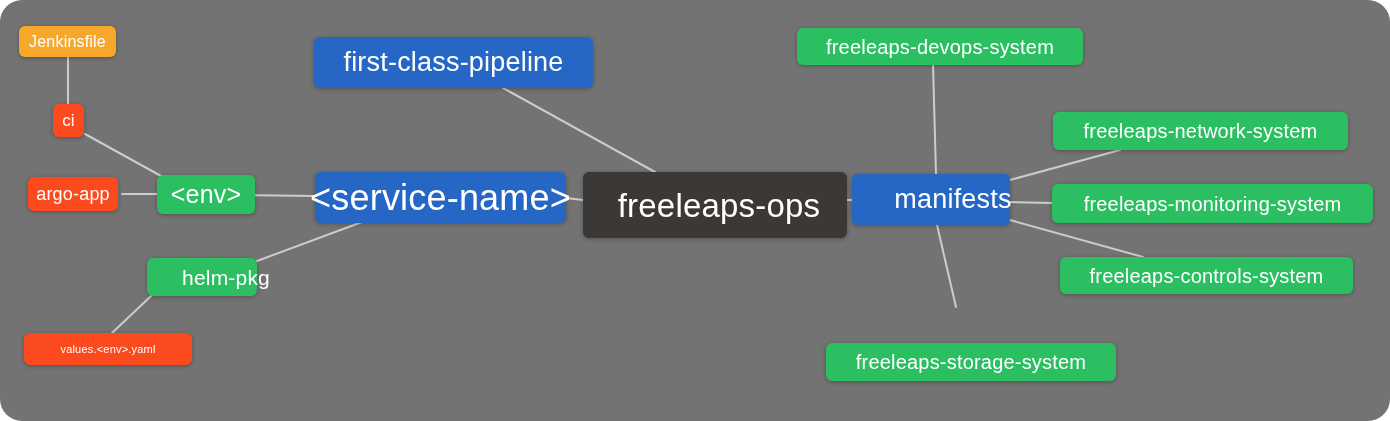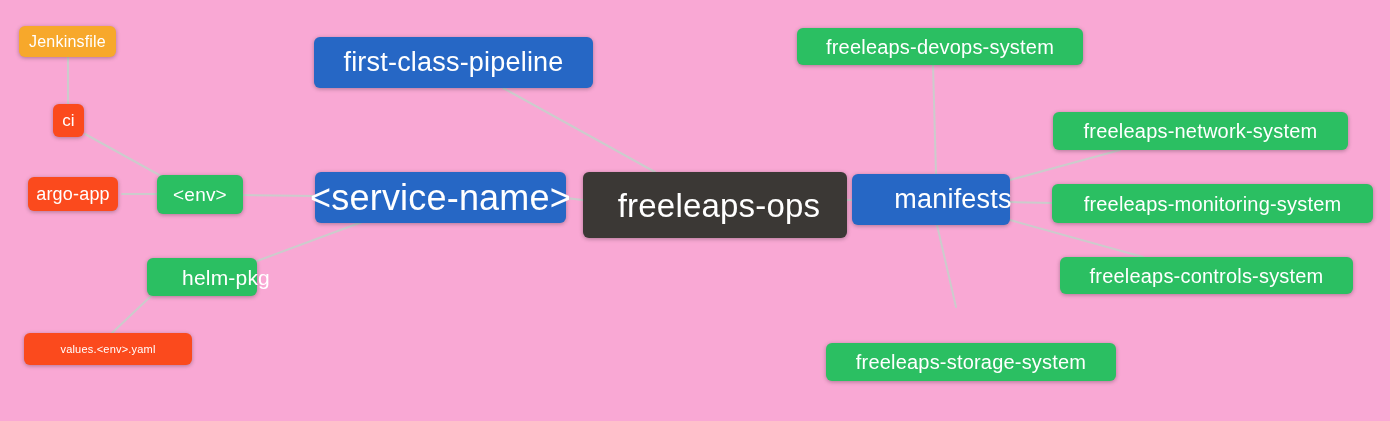--- a/index.html
+++ b/index.html
@@ -5,22 +5,23 @@
   html, body {
     margin: 0;
     padding: 0;
     background: #ffffff;
     font-family: "Liberation Sans", sans-serif;
   }
   .stage {
     position: relative;
     width: 1390px;
     height: 421px;
-    background: #f9a8d4;
+    background: #737373;
     overflow: hidden;
+    border-radius: 22px;
   }
   .edges-layer {
     position: absolute;
     left: 0;
     top: 0;
     width: 1390px;
     height: 421px;
     pointer-events: none;
   }
   .node {
@@ -55,21 +56,21 @@
       <line x1="936" y1="174" x2="933" y2="65" stroke="#cccccc" stroke-width="2" stroke-linecap="round"></line>
       <line x1="1010" y1="180" x2="1120" y2="150" stroke="#cccccc" stroke-width="2" stroke-linecap="round"></line>
       <line x1="1010" y1="202" x2="1052" y2="203" stroke="#cccccc" stroke-width="2" stroke-linecap="round"></line>
       <line x1="1010" y1="220" x2="1143" y2="257" stroke="#cccccc" stroke-width="2" stroke-linecap="round"></line>
       <line x1="937" y1="225" x2="956" y2="307" stroke="#cccccc" stroke-width="2" stroke-linecap="round"></line>
     </svg>
   <div id="nodes-layer">
       <div class="node" style="left: 19px; top: 26px; width: 97px; height: 31px; font-size: 16px; background: rgb(247, 168, 43); color: rgb(255, 255, 255);">Jenkinsfile</div>
       <div class="node" style="left: 53px; top: 104px; width: 31px; height: 33px; font-size: 17px; background: rgb(251, 74, 29); color: rgb(255, 255, 255);">ci</div>
       <div class="node" style="left: 28px; top: 177px; width: 90px; height: 34px; font-size: 18px; background: rgb(251, 74, 29); color: rgb(255, 255, 255);">argo-app</div>
-      <div class="node" style="left: 157px; top: 175px; width: 86px; height: 39px; font-size: 19px; background: rgb(43, 191, 98); color: rgb(255, 255, 255);">&lt;env&gt;</div>
+      <div class="node" style="left: 157px; top: 175px; width: 98px; height: 39px; font-size: 25px; background: rgb(43, 191, 98); color: rgb(255, 255, 255);">&lt;env&gt;</div>
       <div class="node" style="left: 147px; top: 258px; width: 110px; height: 38px; font-size: 21px; background: rgb(43, 191, 98); color: rgb(255, 255, 255); padding-left: 48px;">helm-pkg</div>
       <div class="node" style="left: 24px; top: 333px; width: 168px; height: 32px; font-size: 11px; background: rgb(251, 74, 29); color: rgb(255, 255, 255);">values.&lt;env&gt;.yaml</div>
       <div class="node" style="left: 314px; top: 37px; width: 279px; height: 51px; font-size: 27px; background: rgb(38, 103, 197); color: rgb(255, 255, 255);">first-class-pipeline</div>
       <div class="node" style="left: 315px; top: 172px; width: 251px; height: 51px; font-size: 36px; background: rgb(38, 103, 197); color: rgb(255, 255, 255);">&lt;service-name&gt;</div>
       <div class="node" style="left: 583px; top: 172px; width: 264px; height: 66px; font-size: 33px; background: rgb(59, 56, 53); color: rgb(255, 255, 255); padding-left: 8px;">freeleaps-ops</div>
       <div class="node" style="left: 852px; top: 174px; width: 158px; height: 51px; font-size: 27px; background: rgb(38, 103, 197); color: rgb(255, 255, 255); padding-left: 44px;">manifests</div>
       <div class="node" style="left: 797px; top: 28px; width: 286px; height: 37px; font-size: 20px; background: rgb(43, 191, 98); color: rgb(255, 255, 255);">freeleaps-devops-system</div>
       <div class="node" style="left: 1053px; top: 112px; width: 295px; height: 38px; font-size: 20px; background: rgb(43, 191, 98); color: rgb(255, 255, 255);">freeleaps-network-system</div>
       <div class="node" style="left: 1052px; top: 184px; width: 321px; height: 39px; font-size: 20px; background: rgb(43, 191, 98); color: rgb(255, 255, 255); text-align: center;">freeleaps-monitoring-system</div>
       <div class="node" style="left: 1060px; top: 257px; width: 293px; height: 37px; font-size: 20px; background: rgb(43, 191, 98); color: rgb(255, 255, 255);">freeleaps-controls-system</div>

